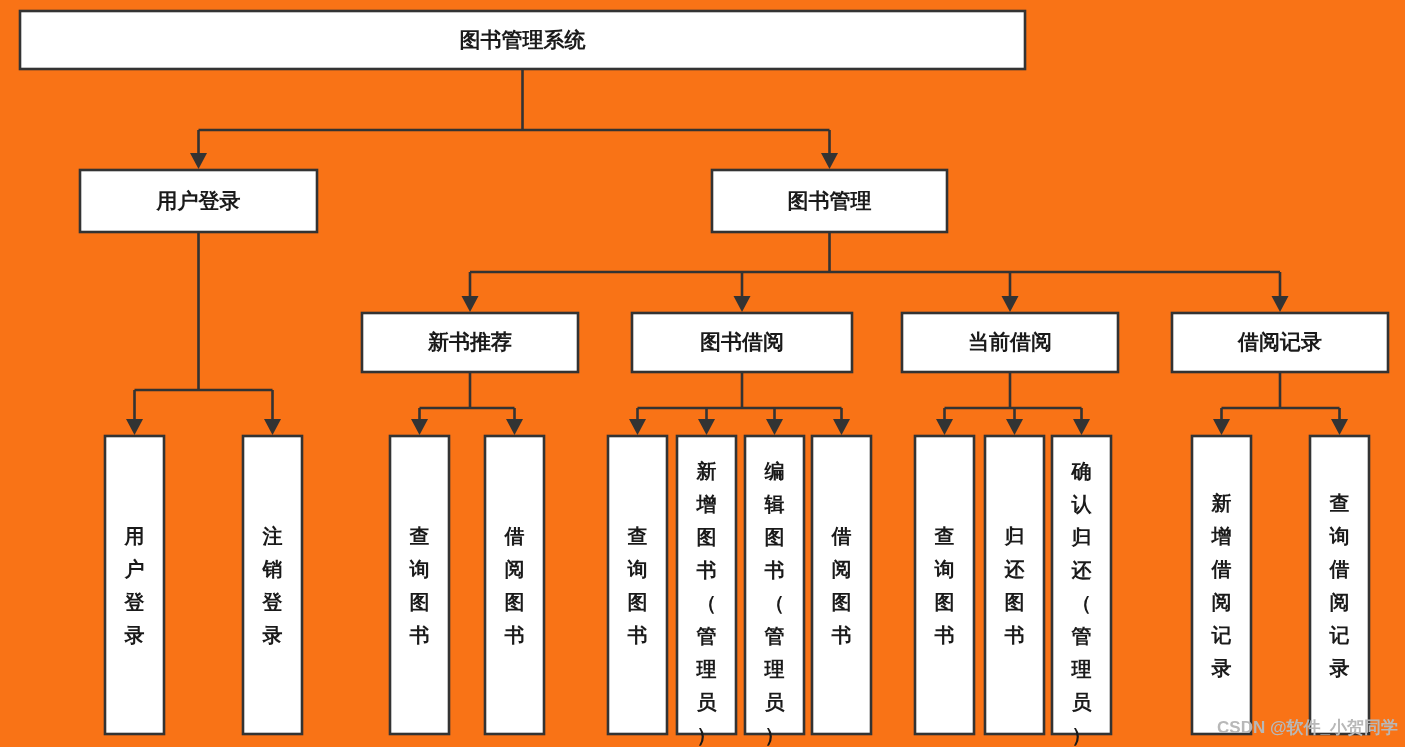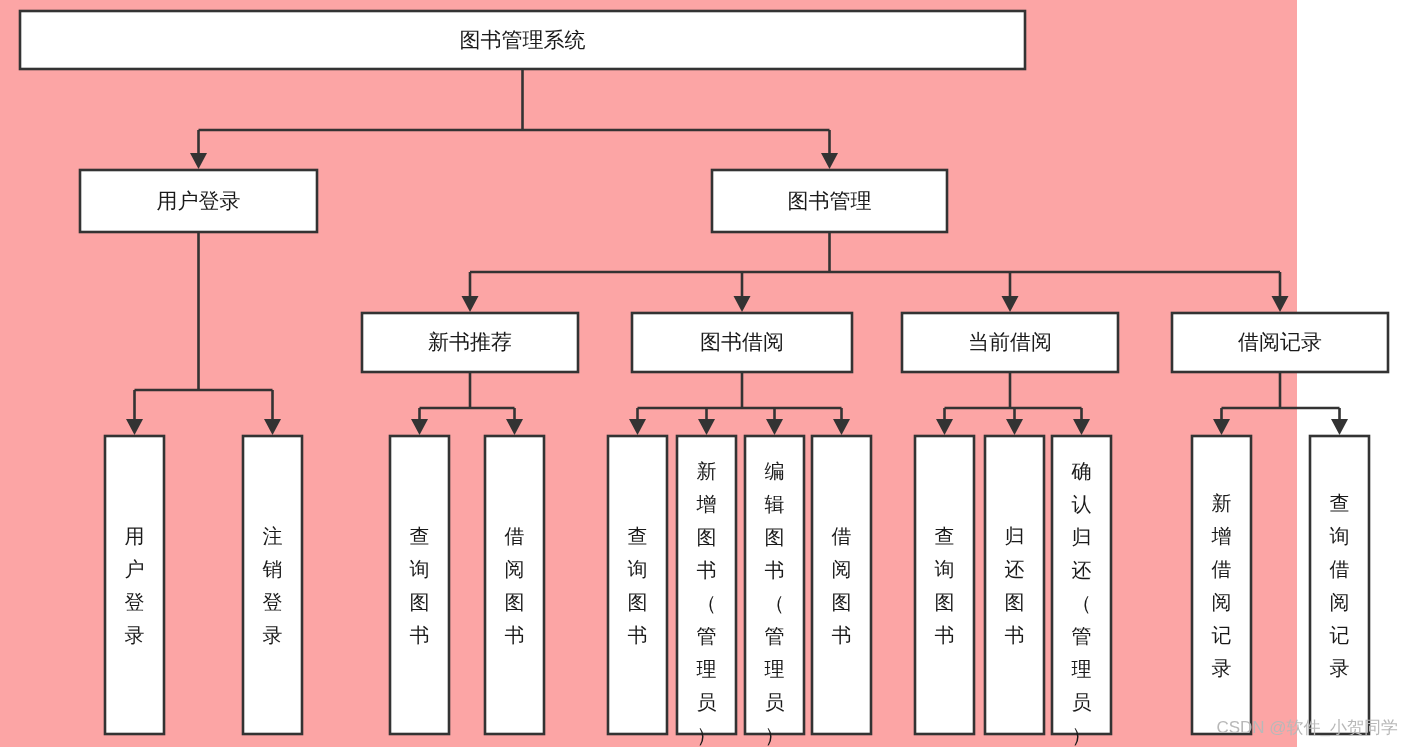--- a/index.html
+++ b/index.html
@@ -8,23 +8,24 @@
     background: #ffffff;
   }
   body {
     width: 1405px;
     height: 747px;
     font-family: "Liberation Sans", "DejaVu Sans", sans-serif;
     overflow: hidden;
   }
   #diagram-root {
     position: relative;
-    width: 1297px;
+    width: 1405px;
     height: 747px;
-    background: #fca5a5;
+    background: #f97316;
+    font-weight: bold;
   }
   svg#diagram-canvas {
     position: absolute;
     left: 0;
     top: 0;
     width: 1405px;
     height: 747px;
   }
   .node-rect {
     fill: #ffffff;

